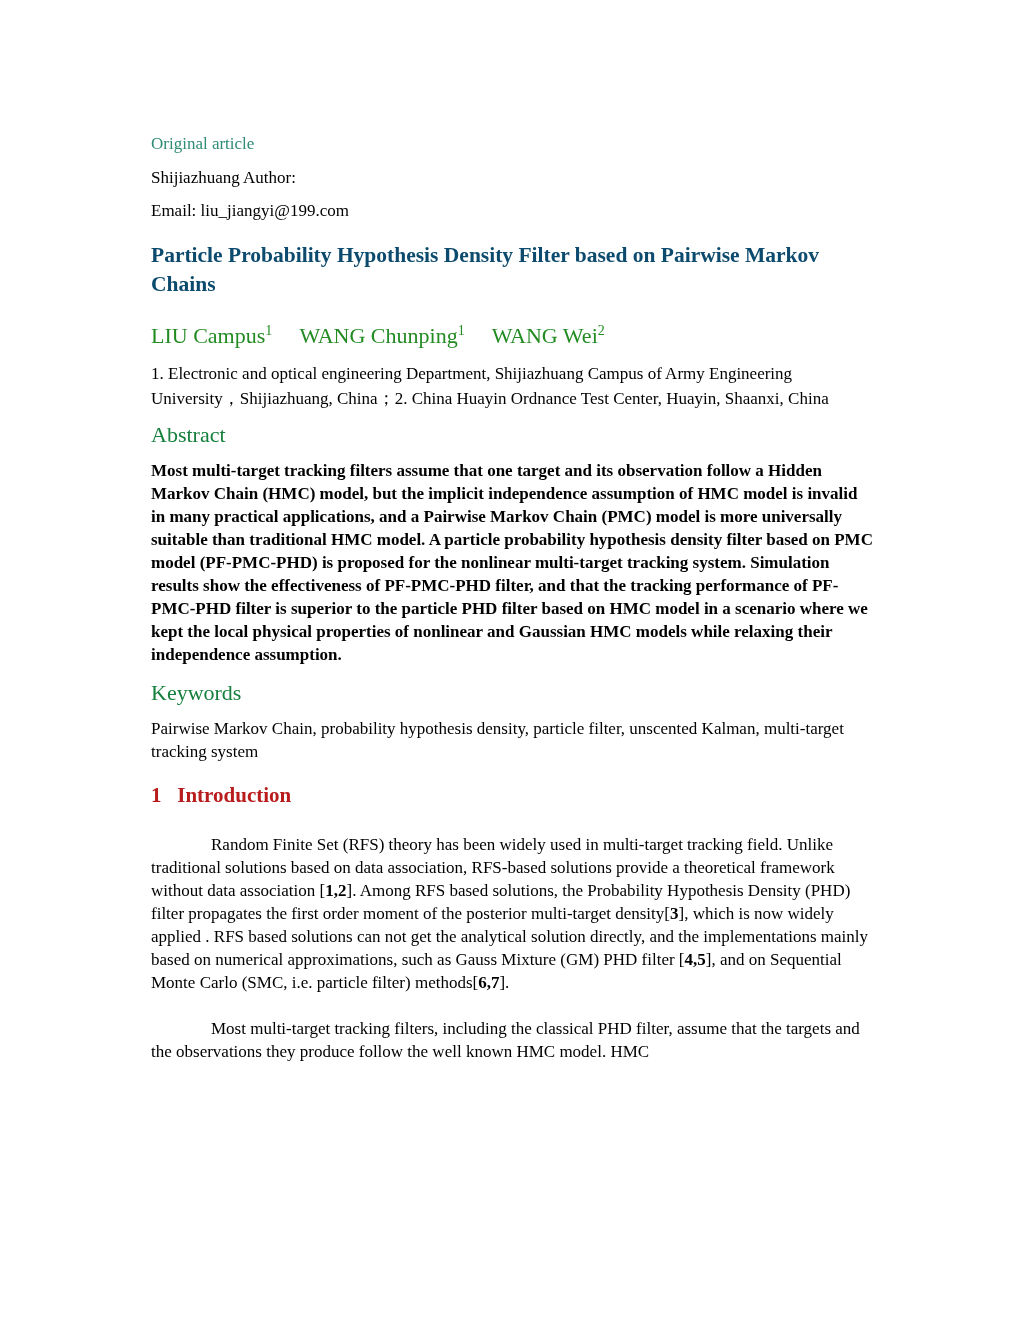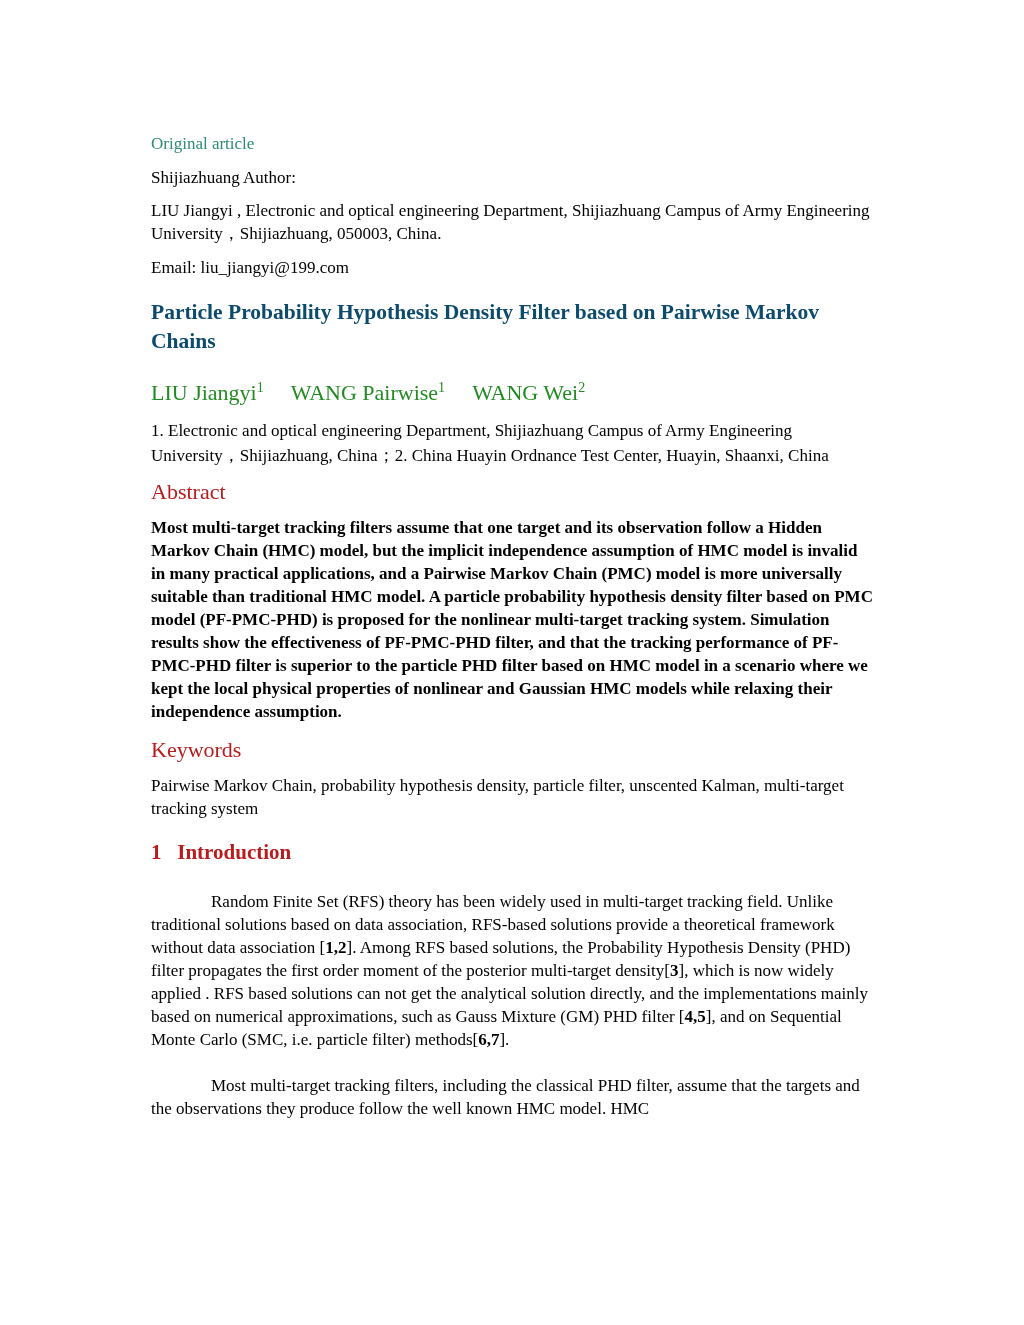--- a/index.html
+++ b/index.html
@@ -49,21 +49,21 @@
     line-height: 30px;
     margin-bottom: 11px;
   }
   .authors .author { margin-right: 22px; }
   .authors sup { font-size: 14px; }
   .affiliation {
     line-height: 24.5px;
     margin-bottom: 9px;
   }
   .section-heading {
-    color: #b91c1c;
+    color: #15803d;
     font-size: 22px;
     font-weight: normal;
     line-height: 30px;
     margin: 6px 0 9px 0;
   }
   .abstract-text {
     margin-bottom: 12px;
     font-weight: bold;
   }
   .keywords-text {
@@ -83,29 +83,28 @@
 </style>
 </head>
 <body>
 
 <div class="page">
 
   <div class="article-type">Original article</div>
 
   <div class="body-text corr-label">Shijiazhuang Author:</div>
 
-  <div class="body-text corr-text">LIU Jiangyi , Electronic and optical engineering Department, Shijiazhuang Campus of Army Engineering University，Shijiazhuang, 050003, China.</div>
 
   <div class="body-text email-line">Email: liu_jiangyi@199.com</div>
 
   <h1 class="paper-title">Particle Probability Hypothesis Density Filter based on Pairwise Markov Chains</h1>
 
   <div class="authors">
-    <span class="author"><span>LIU Jiangyi</span><sup>1</sup></span>
-    <span class="author"><span>WANG Pairwise</span><sup>1</sup></span>
+    <span class="author"><span>LIU Campus</span><sup>1</sup></span>
+    <span class="author"><span>WANG Chunping</span><sup>1</sup></span>
     <span class="author"><span>WANG Wei</span><sup>2</sup></span>
   </div>
 
   <div class="body-text affiliation">1. Electronic and optical engineering Department, Shijiazhuang Campus of Army Engineering University，Shijiazhuang, China；2. China Huayin Ordnance Test Center, Huayin, Shaanxi, China</div>
 
   <h2 class="section-heading">Abstract</h2>
 
   <div class="body-text abstract-text">Most multi-target tracking filters assume that one target and its observation follow a Hidden Markov Chain (HMC) model, but the implicit independence assumption of HMC model is invalid in many practical applications, and a Pairwise Markov Chain (PMC) model is more universally suitable than traditional HMC model. A particle probability hypothesis density filter based on PMC model (PF-PMC-PHD) is proposed for the nonlinear multi-target tracking system. Simulation results show the effectiveness of PF-PMC-PHD filter, and that the tracking performance of PF-PMC-PHD filter is superior to the particle PHD filter based on HMC model in a scenario where we kept the local physical properties of nonlinear and Gaussian HMC models while relaxing their independence assumption.</div>
 
   <h2 class="section-heading">Keywords</h2>

